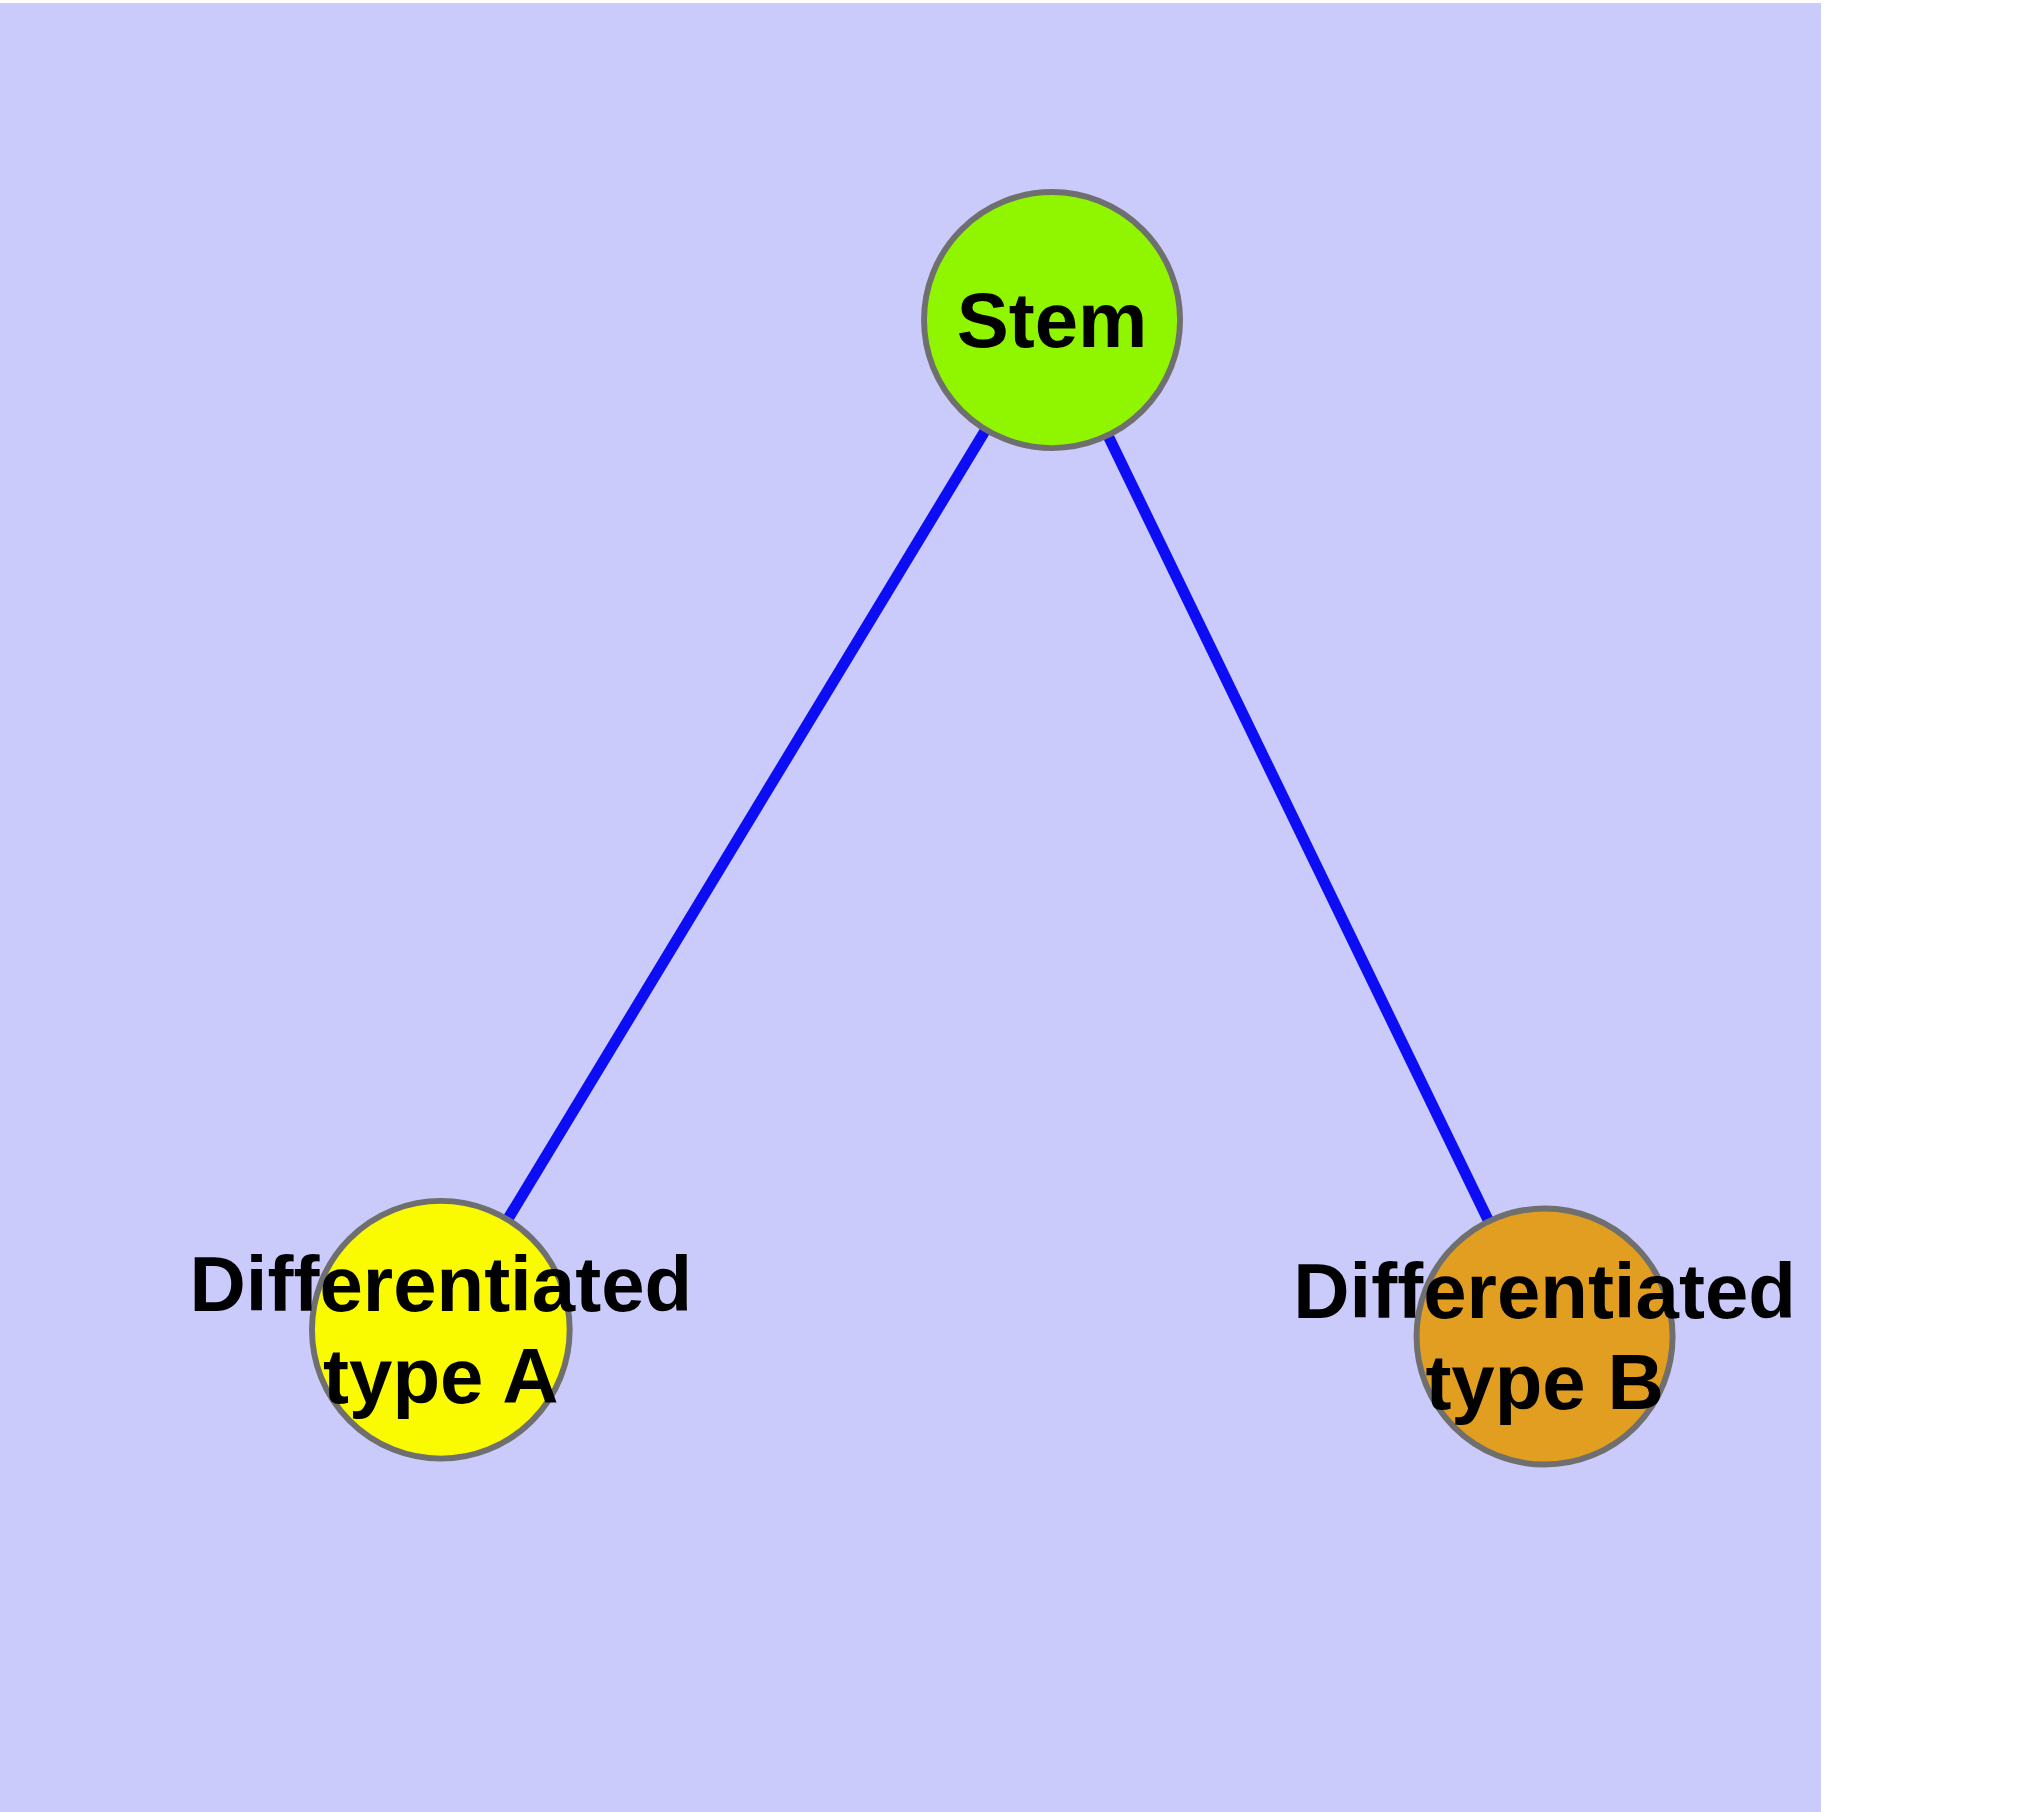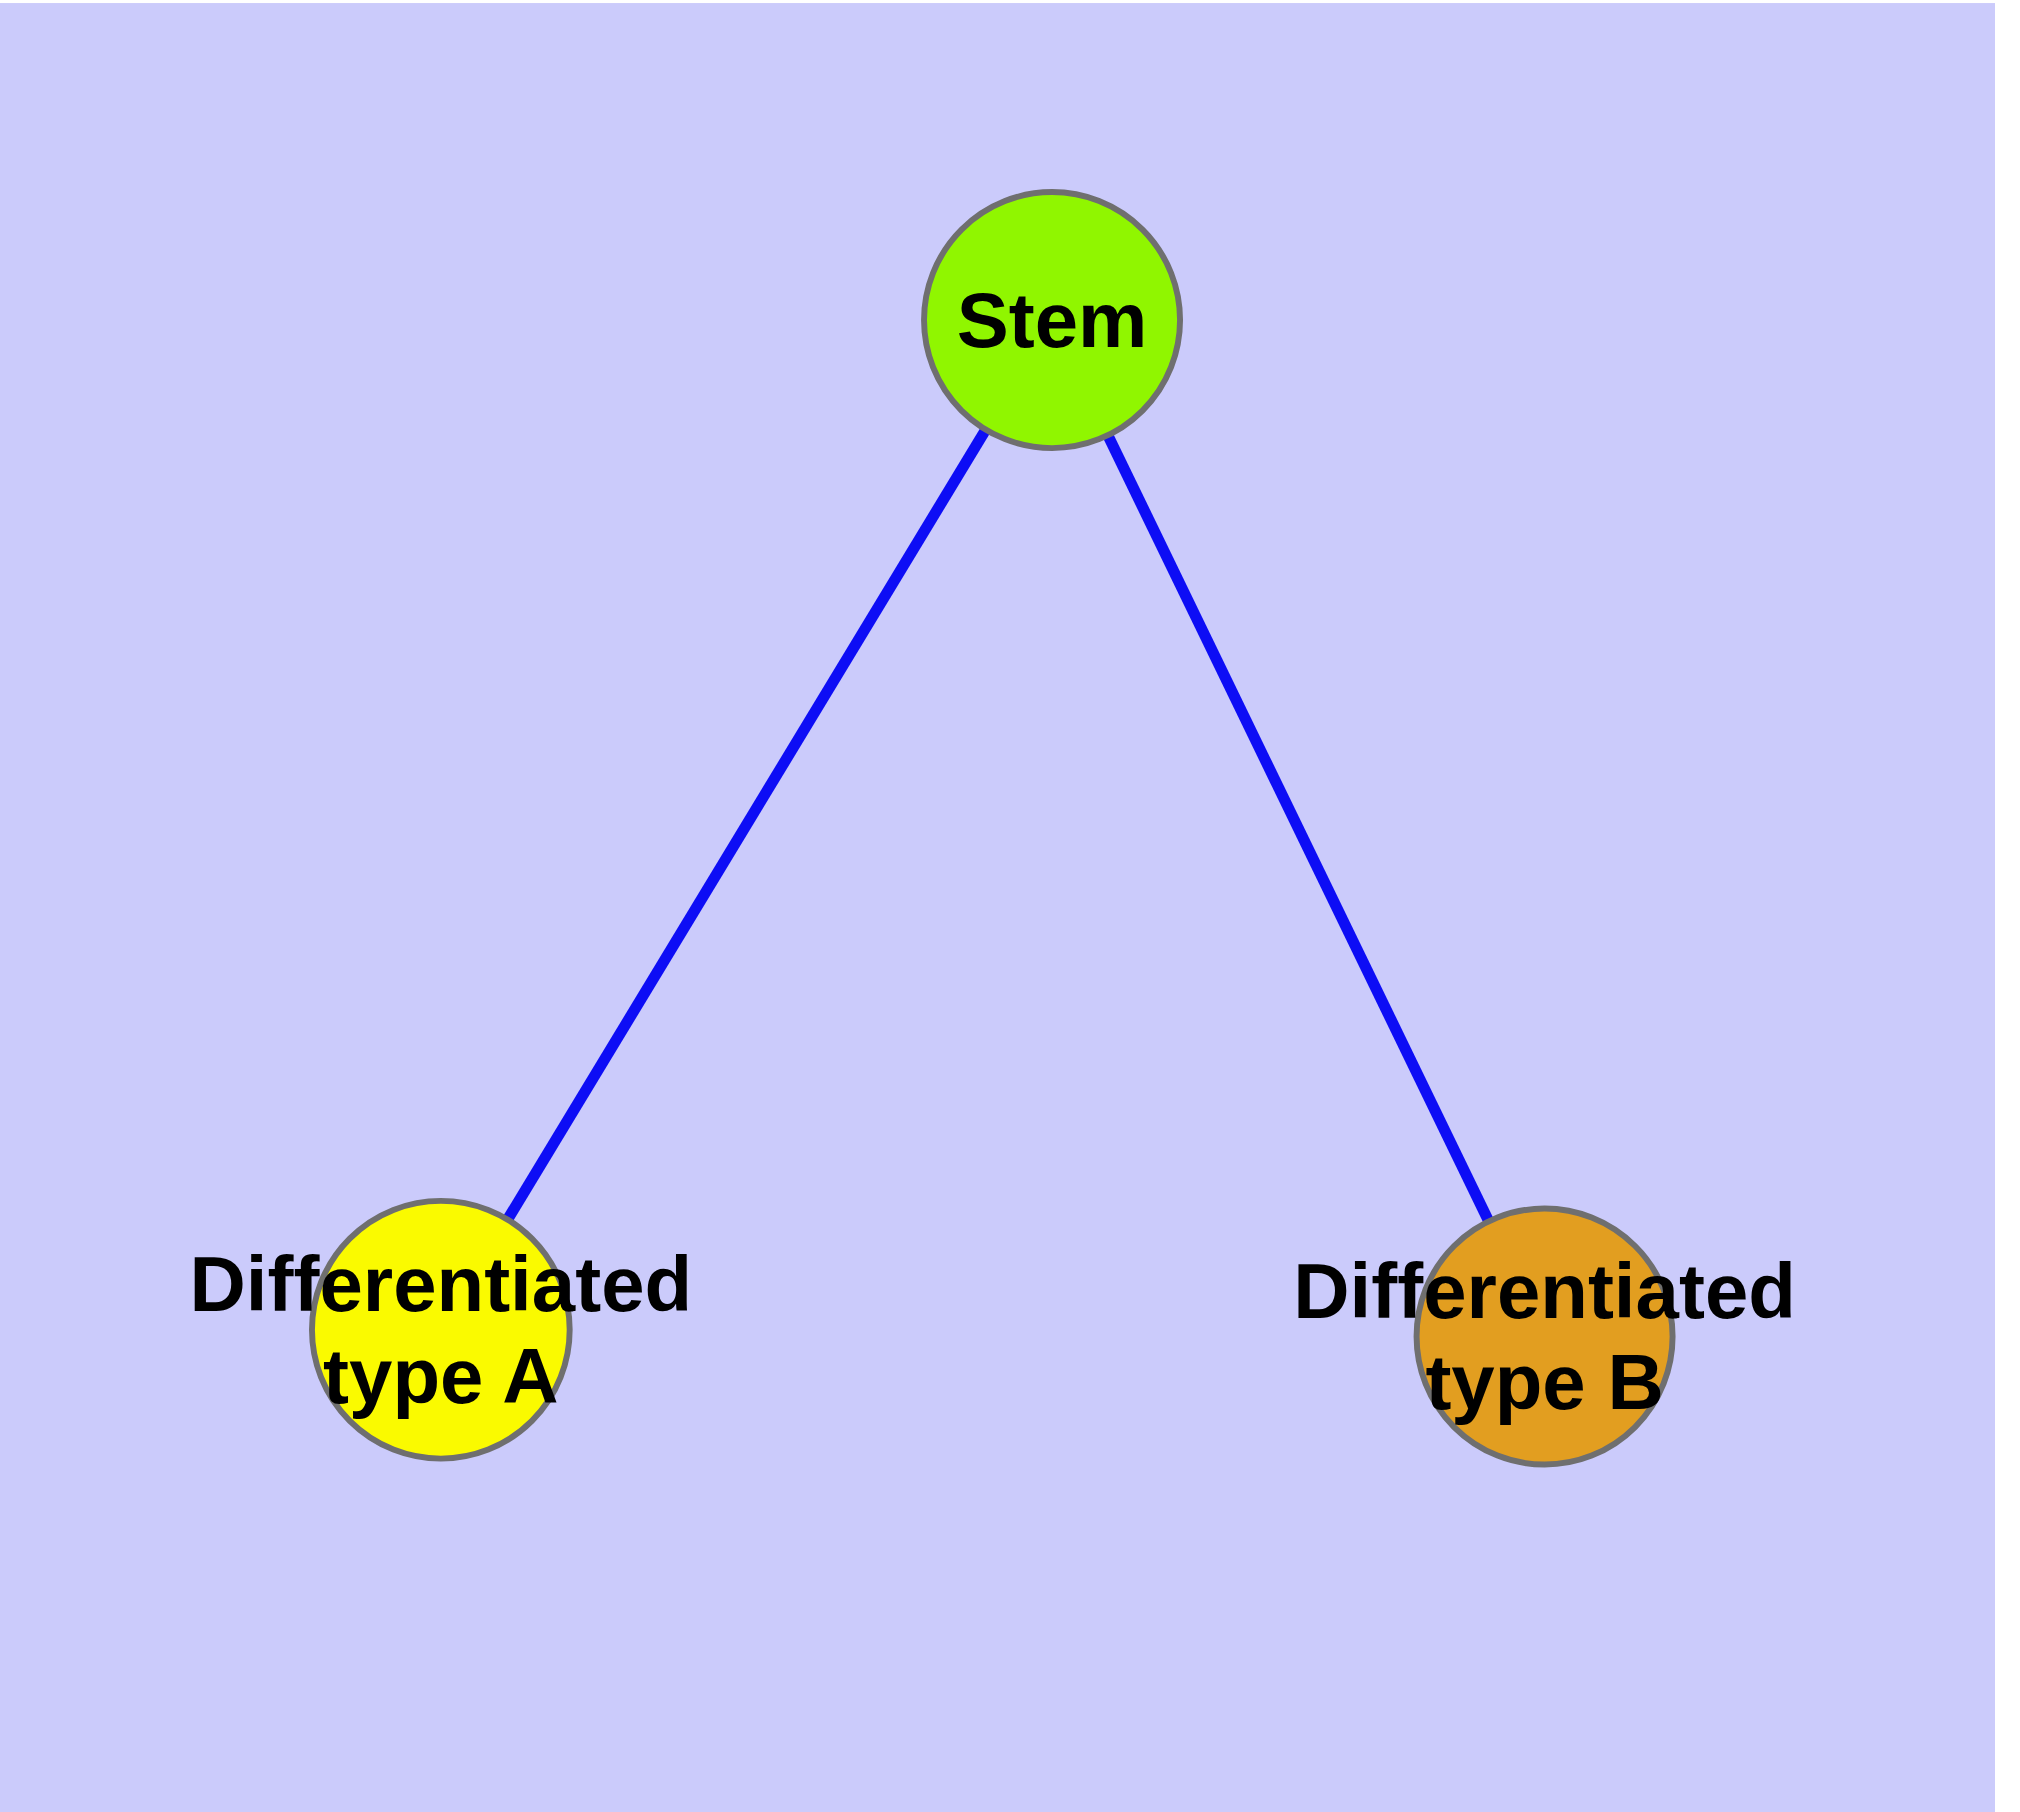--- a/index.html
+++ b/index.html
@@ -2,24 +2,25 @@
 <html style="font-size:13.6px"><head>
 <meta charset="utf-8">
 <style>
   html, body {
     margin: 0;
     padding: 0;
     background: #ffffff;
   }
   .stage {
     position: relative;
-    width: 1995px;
+    width: 1801px;
     height: 1812px;
     overflow: hidden;
     font-family: "Liberation Sans", sans-serif;
+    padding-left: 20px;
   }
   .top-strip {
     position: absolute;
     top: 0; left: 0;
     width: 100%;
     height: 2.5px;
     background: #ffffff;
     z-index: 2;
   }
   svg.graph {

